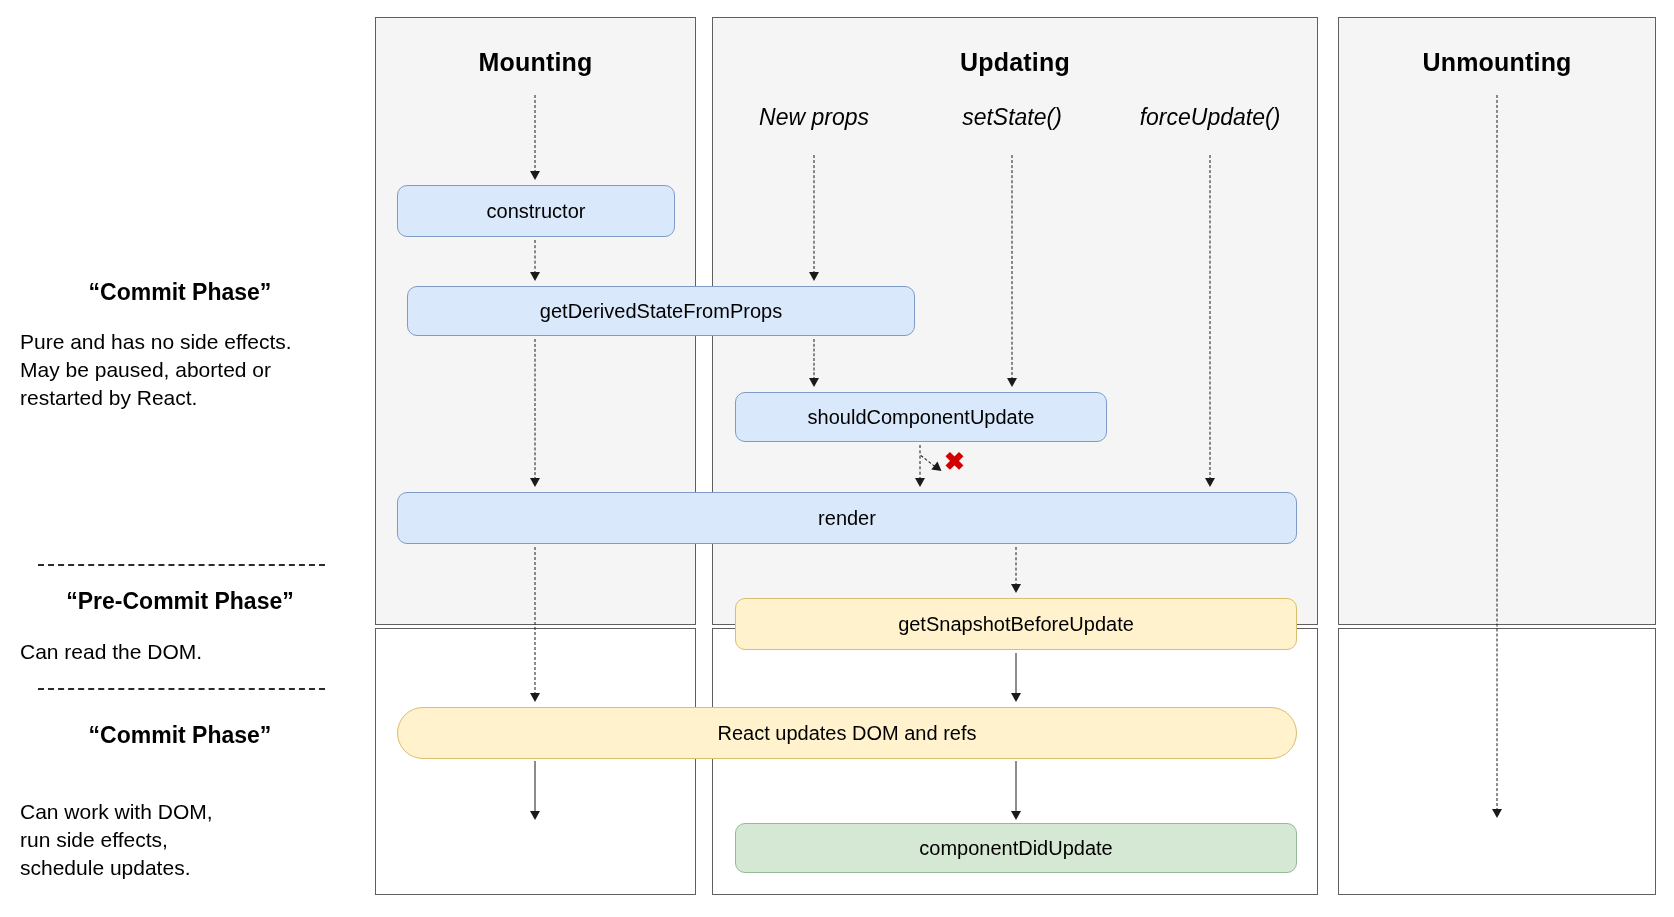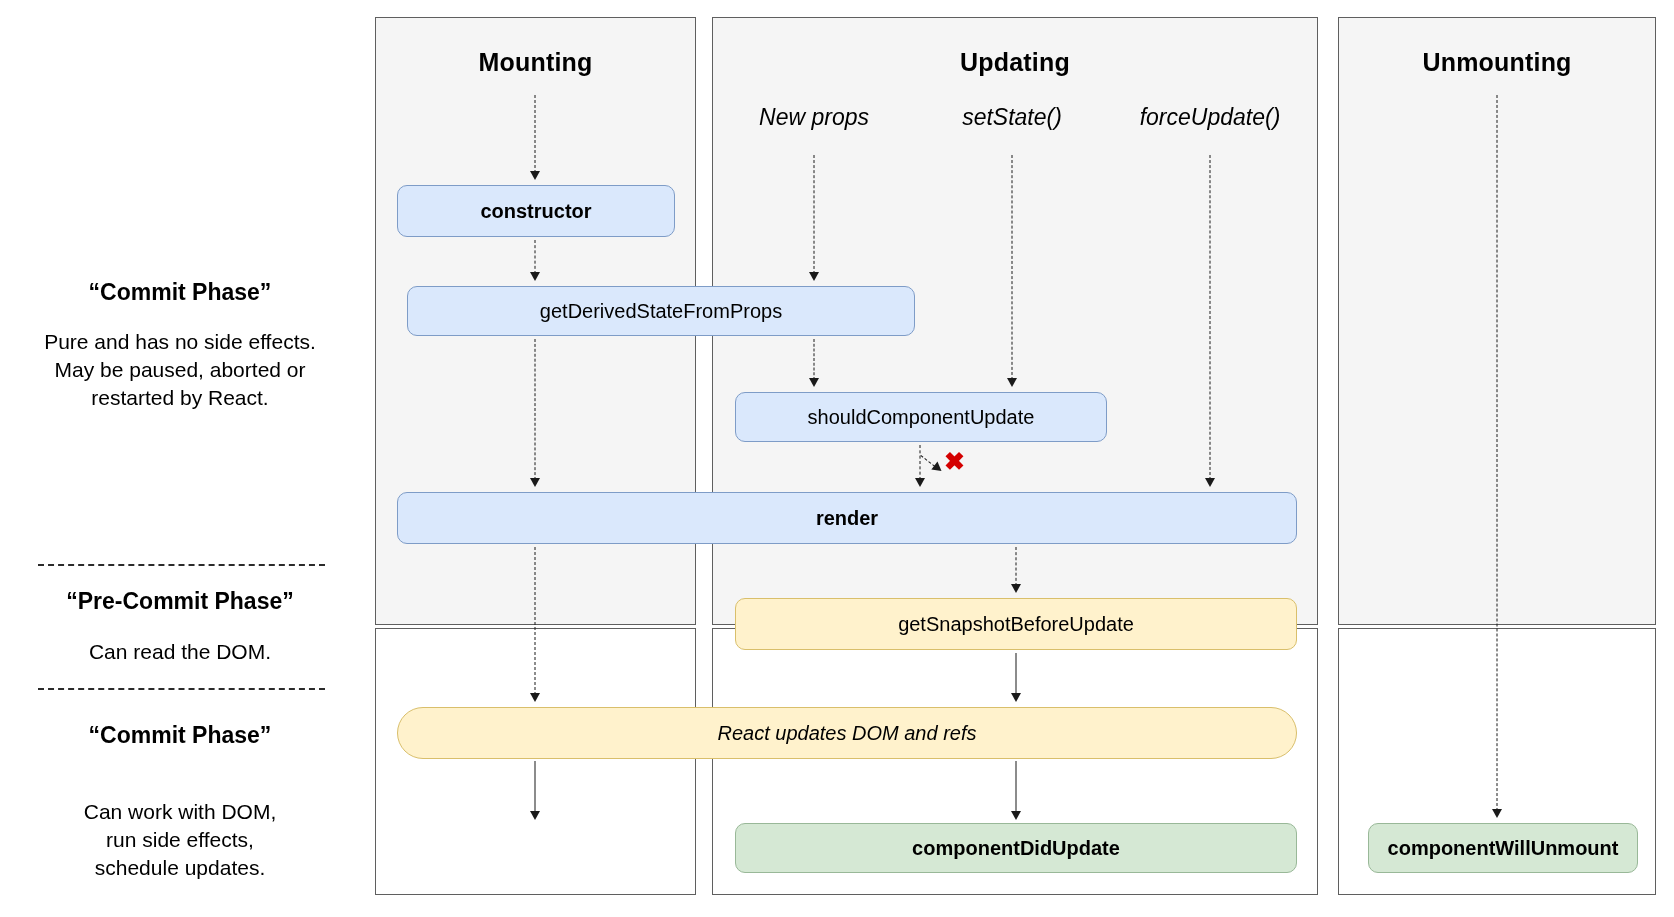--- a/index.html
+++ b/index.html
@@ -20,22 +20,22 @@
   }
   
   .node{
     position:absolute;box-sizing:border-box;border-radius:10px;
     display:flex;align-items:center;justify-content:center;
     font-size:20px;border:1px solid;
   }
   .node.blue{background:var(--node_blue_fill,#dae8fc);border-color:var(--node_blue_border,#7e9cc7);}
   .node.yellow{background:var(--node_yellow_fill,#fff2cc);border-color:var(--node_yellow_border,#d9bf6b);}
   .node.green{background:var(--node_green_fill,#d5e8d4);border-color:var(--node_green_border,#99b898);}
-  .node.bold{font-weight:bold;}
-  .node.italic{font-style:italic;border-radius:26px;}
+  .node.bold{font-weight:normal;}
+  .node.italic{border-radius:26px;}
   
   .trigger{
     position:absolute;top:104px;transform:translateX(-50%);
     font-style:italic;font-size:23px;white-space:nowrap;
   }
   
   .arrow{position:absolute;width:12px;}
   .arrow .line{
     position:absolute;left:50%;transform:translateX(-50%);
     top:0;bottom:7px;width:0;border-left:1.6px dashed #1a1a1a;
@@ -56,21 +56,21 @@
   .abort-x{
     position:absolute;left:944px;top:449px;font-size:25px;font-weight:bold;
     color:var(--abort_red,#d40000);line-height:1;
   }
   
   .side-note-title{
     position:absolute;left:20px;width:320px;text-align:center;
     font-size:23px;font-weight:bold;
   }
   .side-note-body{
-    position:absolute;left:20px;width:320px;text-align:center;
+    position:absolute;left:20px;width:320px;text-align:left;
     font-size:21px;line-height:28px;white-space:pre-line;
   }
   .side-sep{
     position:absolute;left:38px;width:287px;height:0;
     border-top:2px dashed #2b2b2b;
   }
 </style>
 </head>
 <body>
 
@@ -177,15 +177,14 @@
       <div class="head"></div>
     </div>
 
   <div class="node blue bold" style="left:397px;top:185px;width:278px;height:52px">constructor</div>
   <div class="node blue" style="left:407px;top:286px;width:508px;height:50px">getDerivedStateFromProps</div>
   <div class="node blue" style="left:735px;top:392px;width:372px;height:50px">shouldComponentUpdate</div>
   <div class="node blue bold" style="left:397px;top:492px;width:900px;height:52px">render</div>
   <div class="node yellow" style="left:735px;top:598px;width:562px;height:52px">getSnapshotBeforeUpdate</div>
   <div class="node yellow italic" style="left:397px;top:707px;width:900px;height:52px">React updates DOM and refs</div>
   <div class="node green bold" style="left:735px;top:823px;width:562px;height:50px">componentDidUpdate</div>
-  <div class="node green bold" style="left:1368px;top:823px;width:270px;height:50px">componentWillUnmount</div>
 
 </div>
 
 </body></html>

